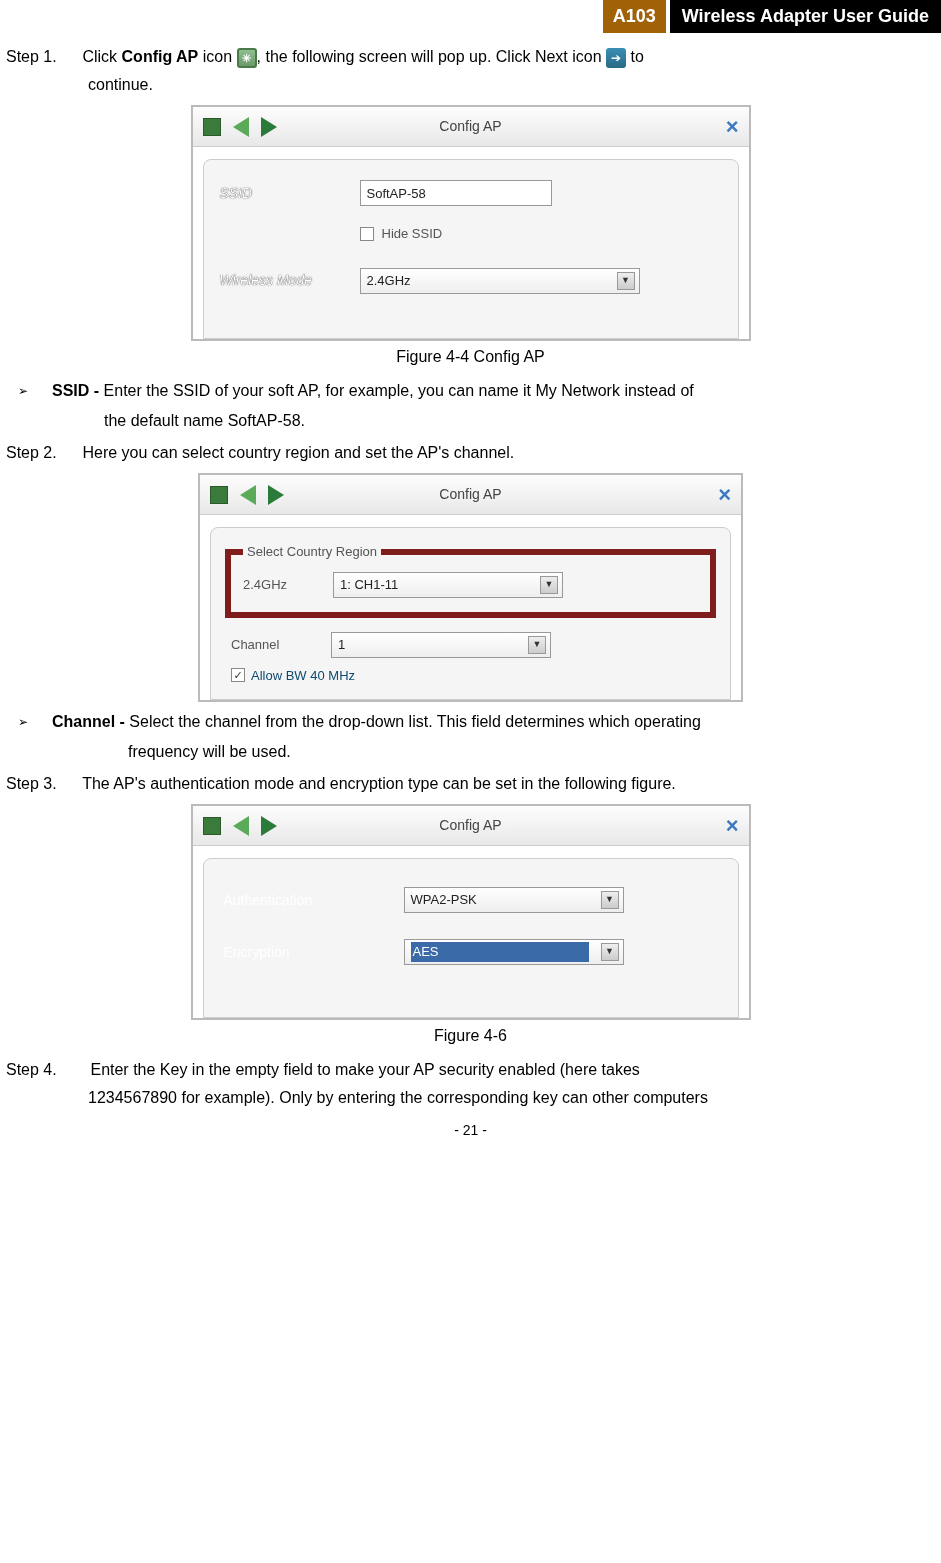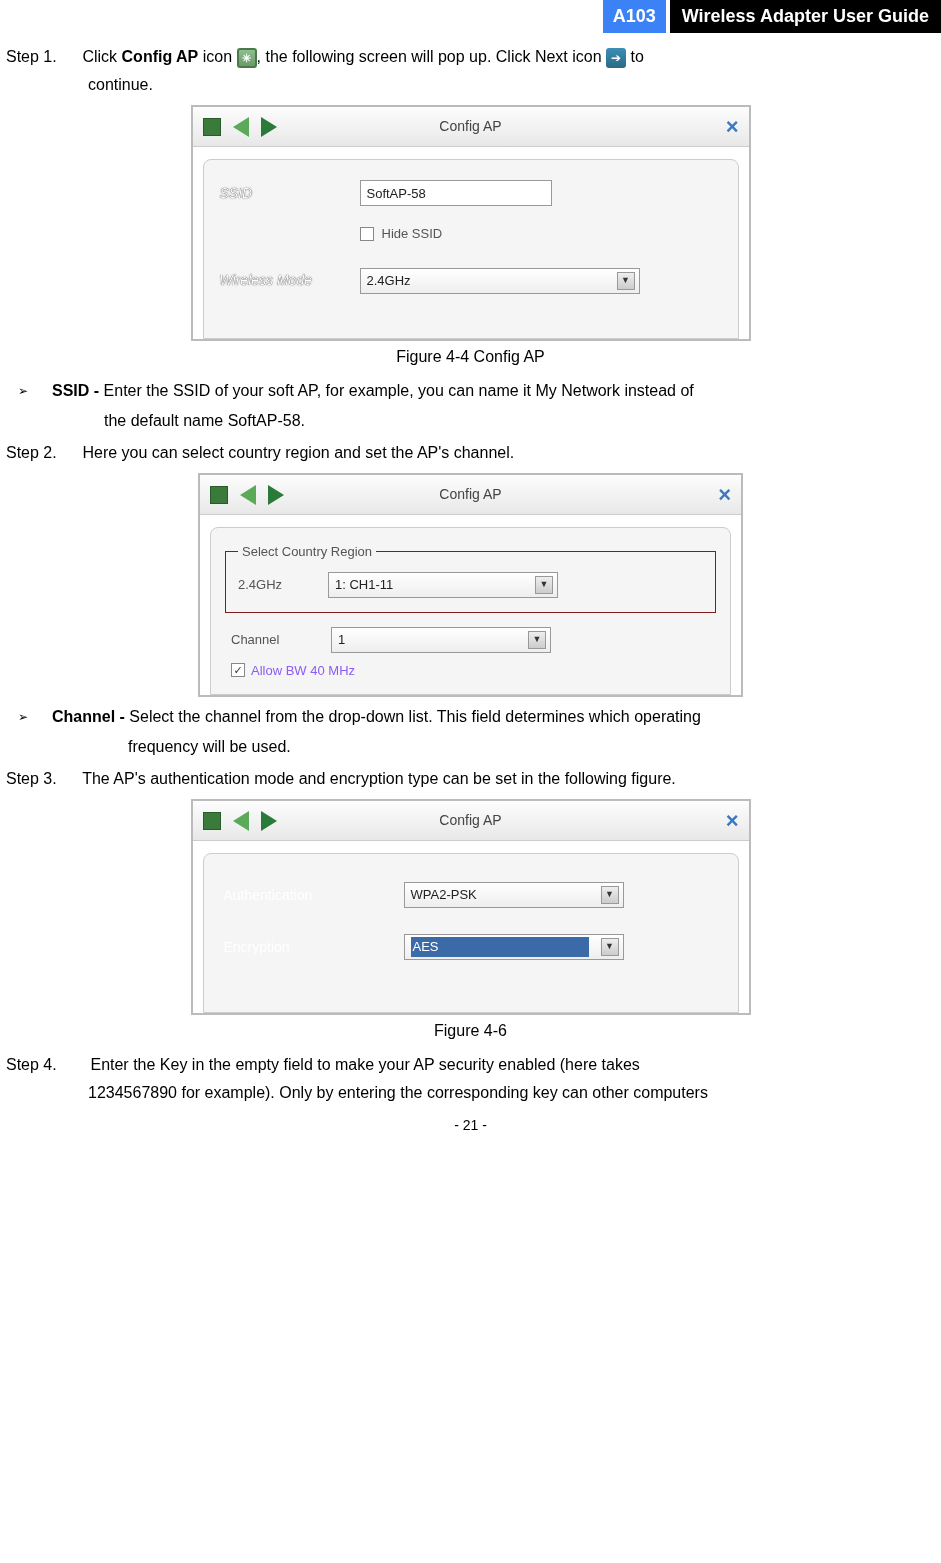--- a/index.html
+++ b/index.html
@@ -10,21 +10,21 @@
       background: white;
       color: black;
       line-height: 1.5;
     }
     .header {
       display: flex;
       align-items: stretch;
       margin-bottom: 12px;
     }
     .header-code {
-      background: #3b82f6;
+      background: #a16207;
       color: white;
       font-weight: bold;
       padding: 3px 10px;
       font-size: 18px;
     }
     .header-title {
       background: black;
       color: white;
       font-weight: bold;
       padding: 3px 12px;
@@ -233,21 +233,21 @@
       padding-top: 3px;
     }
     .bullet-content {
       flex: 1;
       text-align: justify;
     }
     .bullet-indent {
       margin-left: 96px;
     }
     fieldset.region {
-      border: 1px solid #7f1d1d;
+      border: 6px solid #7f1d1d;
       padding: 10px 12px 6px 12px;
       margin-bottom: 14px;
     }
     fieldset.region legend {
       padding: 0 4px;
       font-size: 13px;
       color: #555;
     }
     .region-row {
       display: flex;
@@ -377,21 +377,21 @@
         </fieldset>
         <div class="region-row" style="margin-left:6px">
           <div class="rlbl" style="width:100px">Channel</div>
           <div class="dropdown" style="width:220px">
             <span>1</span>
             <div class="dd-btn">▼</div>
           </div>
         </div>
         <div style="display:flex;align-items:center;gap:6px;margin-left:6px;margin-top:4px">
           <div class="checkbox">✓</div>
-          <div style="font-size:13px;color:#8b5cf6">Allow BW 40 MHz</div>
+          <div style="font-size:13px;color:#0c4a6e">Allow BW 40 MHz</div>
         </div>
       </div>
     </div>
   </div>
 
   <div class="bullet-row">
     <div class="bullet-marker">➢</div>
     <div class="bullet-content">
       <span class="bold">Channel - </span><span>Select the channel from the drop-down list. This field determines which operating</span>
       <div style="margin-left:76px;margin-top:6px">frequency will be used.</div>

